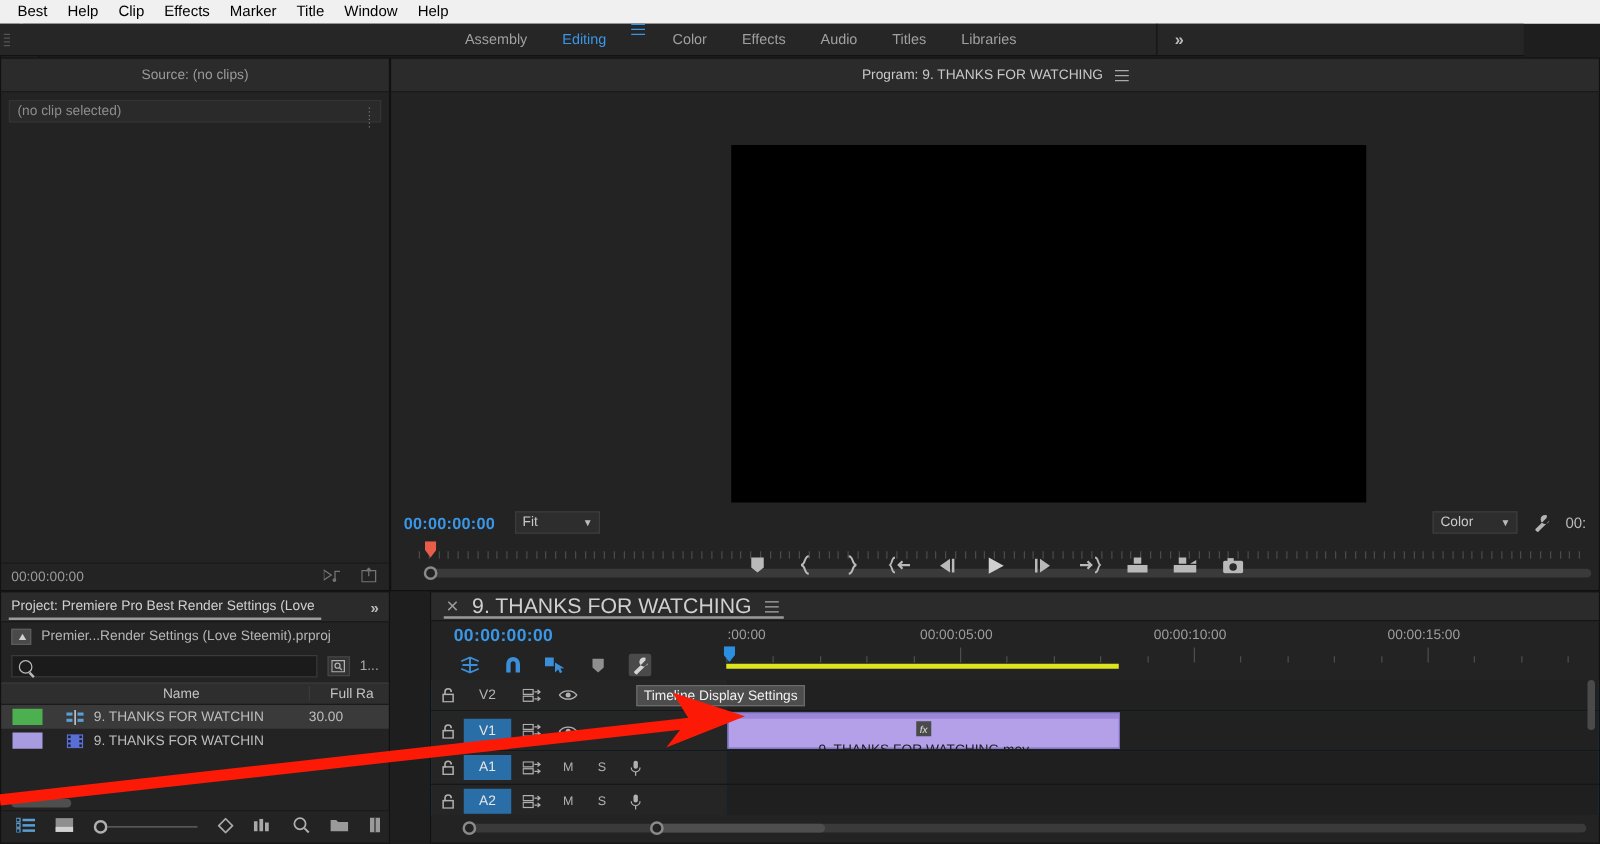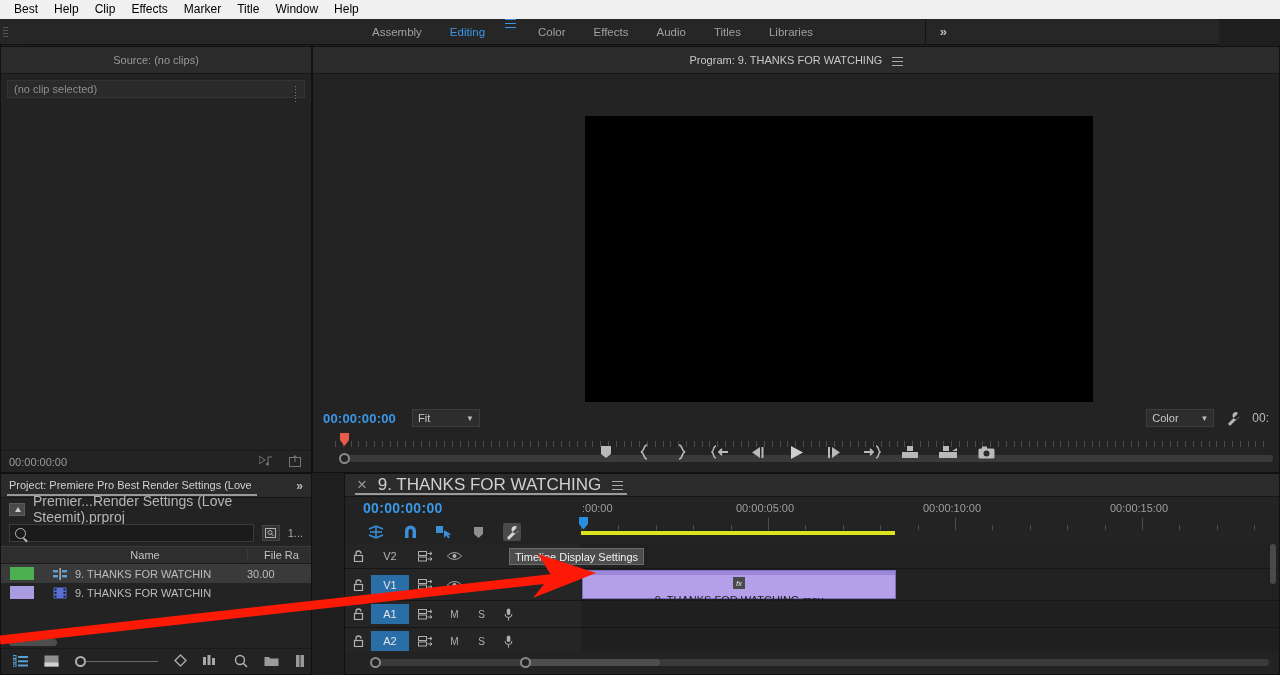--- a/index.html
+++ b/index.html
@@ -132,21 +132,21 @@
   .pr-tabs { height: 24px; background:#2b2b2b; display:flex; align-items:center; border-bottom:1px solid #161616; }
   .pr-tab {
     font-size: 11px; color: #d0d0d0; padding: 0 8px; line-height: 23px;
     position: relative; white-space: nowrap; overflow: hidden;
     max-width: 258px; text-overflow: clip;
   }
   .pr-tab::after { content:''; position:absolute; left:6px; right:2px; bottom:1px; height:2px; background:#9a9a9a; }
   .pr-more { margin-left: auto; color:#bbb; font-size:12px; font-weight:bold; padding: 0 8px; }
   .pr-crumb {
     height: 22px; display: flex; align-items: center; gap: 8px; padding: 0 8px;
-    font-size: 14px; color: #b5b5b5;
+    font-size: 11px; color: #b5b5b5;
   }
   .crumb-ic {
     width: 16px; height: 13px; background: #4a4a4a; border: 1px solid #5c5c5c;
     position: relative; flex: none;
   }
   .crumb-ic::after {
     content:''; position:absolute; left:5px; top:3px; border-left:3px solid transparent;
     border-right:3px solid transparent; border-bottom:5px solid #cfcfcf;
   }
   .pr-search { height: 26px; display: flex; align-items: center; padding: 0 8px; gap: 8px; }
@@ -622,21 +622,21 @@
             <circle cx="5" cy="4.5" r="2" fill="none" stroke="#b0b0b0"></circle>
             <path d="M6.5,6 L8.5,8" stroke="#b0b0b0"></path>
           </svg>
       </div>
       <span class="pr-count">1...</span>
     </div>
 
     <div class="pr-listhead">
       <div class="c-sw"></div>
       <div class="c-name">Name</div>
-      <div class="c-fr">File Rа</div>
+      <div class="c-fr">Full Rа</div>
     </div>
 
     <div class="pr-row sel">
       <span class="sw" style="background:#4caf50"></span>
       <span class="seq-ic">
         <svg width="14" height="12" viewBox="0 0 14 12">
           <rect x="0" y="2" width="5" height="2.5" fill="#5a9fd4"></rect>
             <rect x="0" y="7" width="5" height="2.5" fill="#5a9fd4"></rect>
           <rect x="9" y="2" width="5" height="2.5" fill="#5a9fd4"></rect>
             <rect x="9" y="7" width="5" height="2.5" fill="#5a9fd4"></rect>

